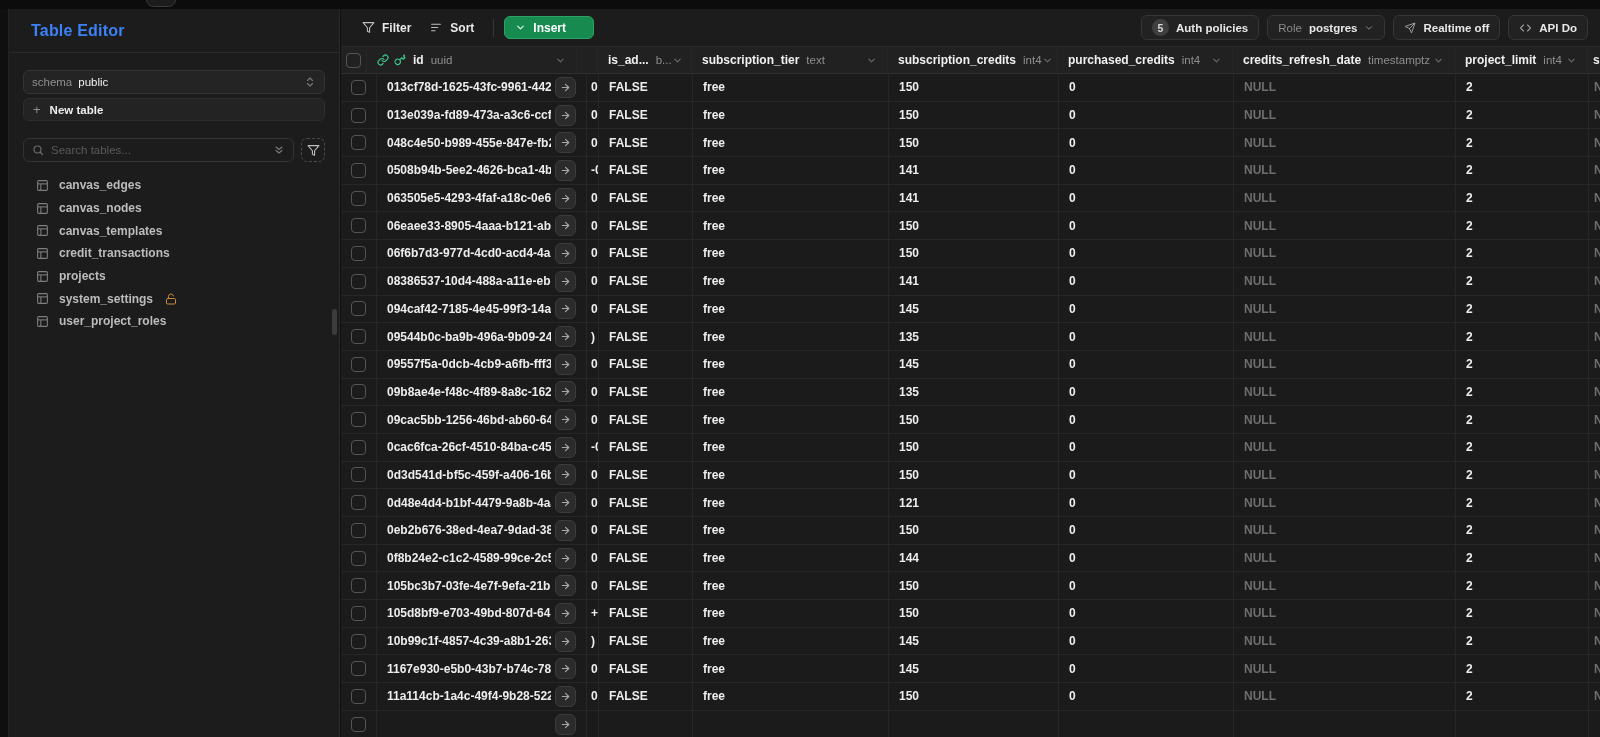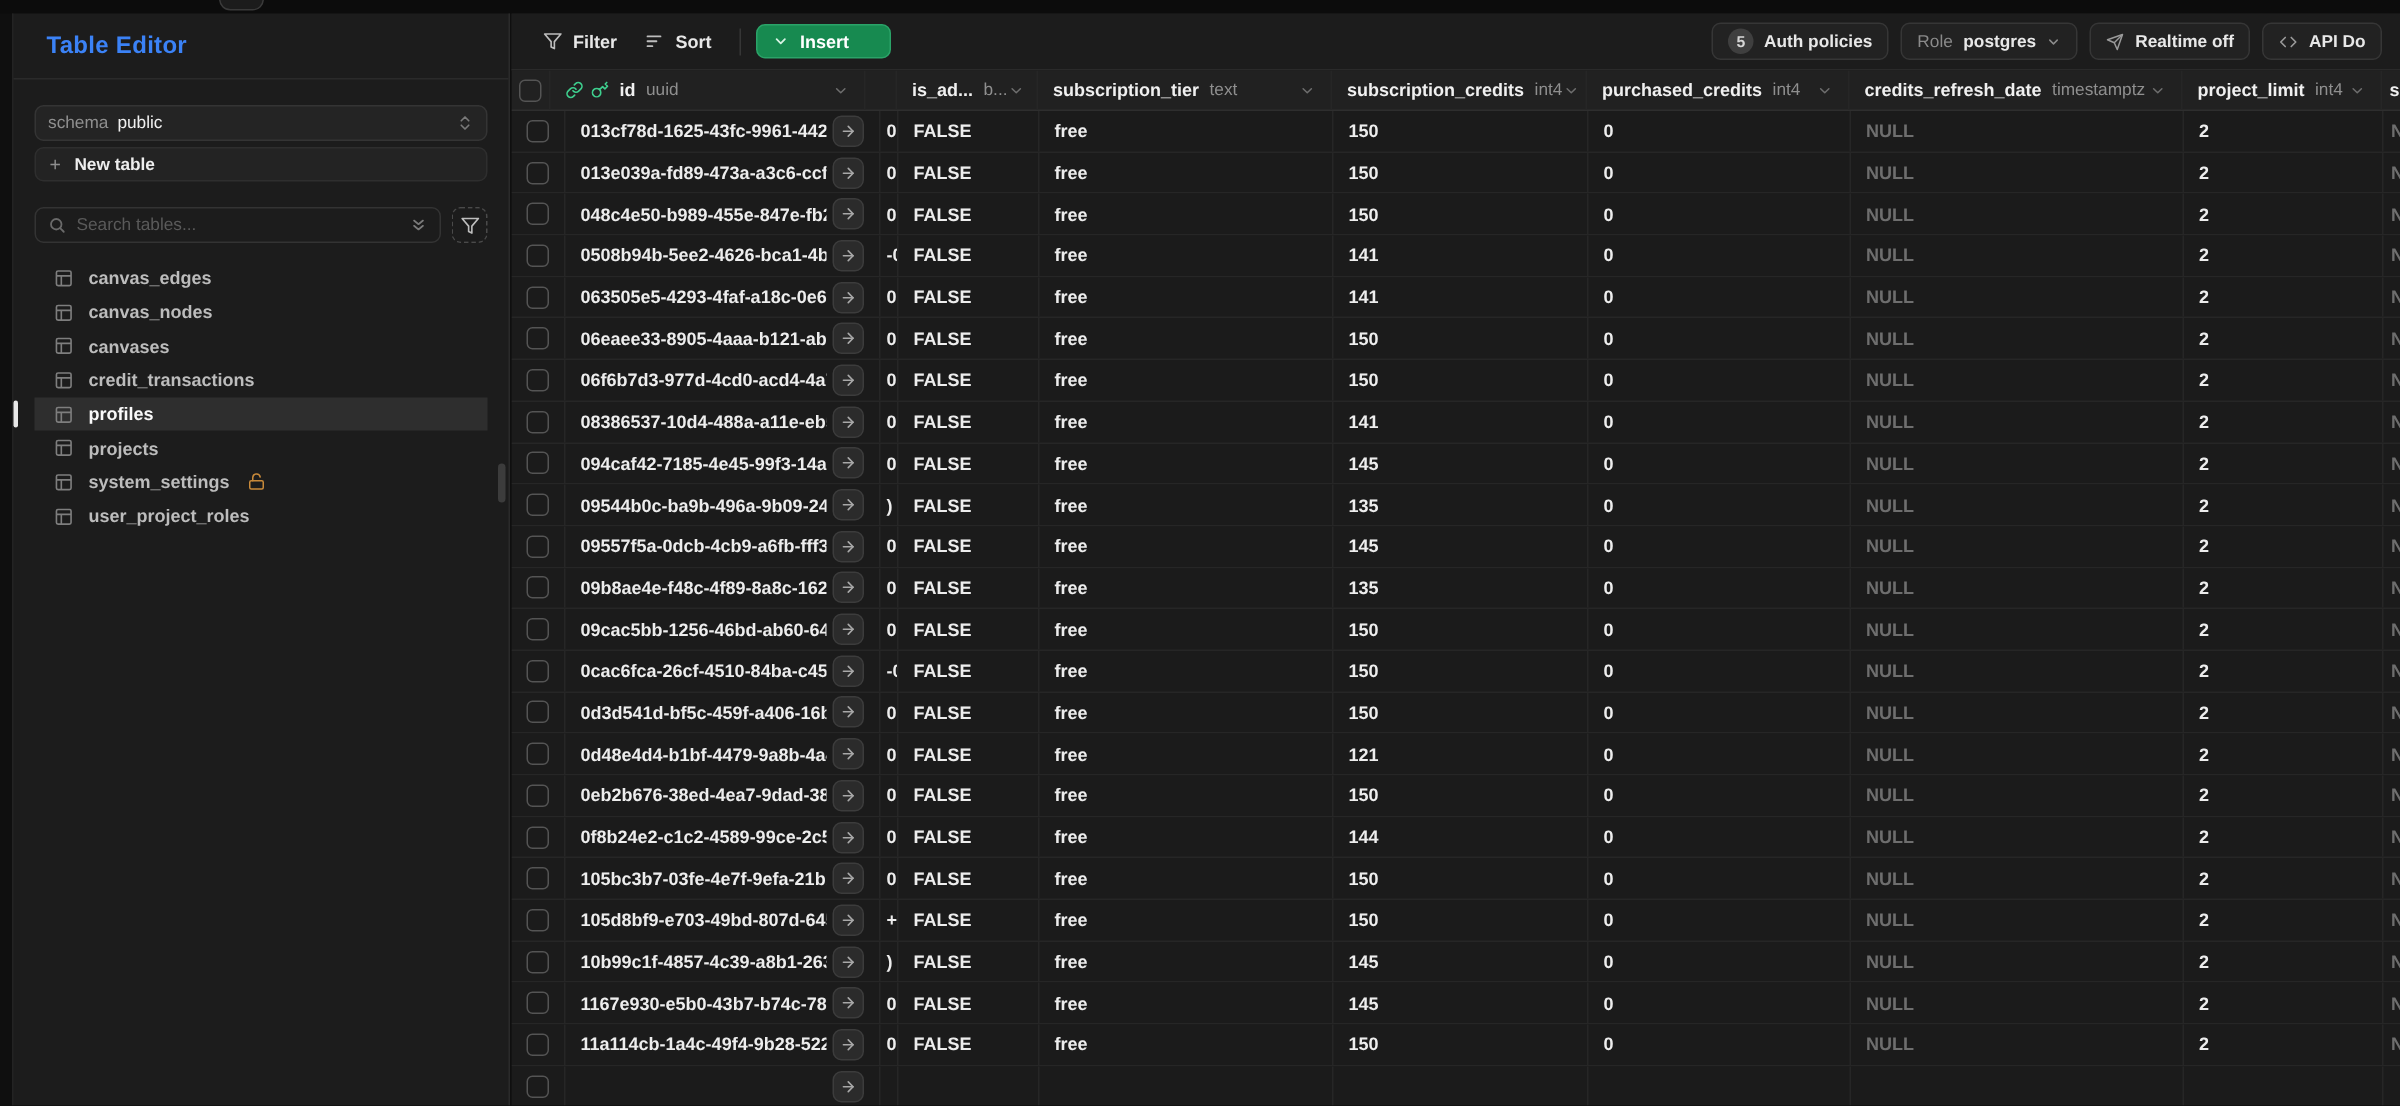--- a/index.html
+++ b/index.html
@@ -160,41 +160,31 @@
             <div>canvas_nodes</div>
           </div>
           <div class="table-item">
             <div class="tbl-ic">
               <svg width="13" height="13" viewBox="0 0 24 24" fill="none" stroke="currentColor" stroke-width="2">
                 <rect x="3" y="3" width="18" height="18" rx="2"></rect>
                 <line x1="3" y1="9" x2="21" y2="9"></line>
                 <line x1="9" y1="9" x2="9" y2="21"></line>
               </svg>
             </div>
-            <div>canvases</div>
+            <div>canvas_templates</div>
           </div>
           <div class="table-item">
             <div class="tbl-ic">
               <svg width="13" height="13" viewBox="0 0 24 24" fill="none" stroke="currentColor" stroke-width="2">
                 <rect x="3" y="3" width="18" height="18" rx="2"></rect>
                 <line x1="3" y1="9" x2="21" y2="9"></line>
                 <line x1="9" y1="9" x2="9" y2="21"></line>
               </svg>
             </div>
             <div>credit_transactions</div>
-          </div>
-          <div class="table-item selected">
-            <div class="tbl-ic">
-              <svg width="13" height="13" viewBox="0 0 24 24" fill="none" stroke="currentColor" stroke-width="2">
-                <rect x="3" y="3" width="18" height="18" rx="2"></rect>
-                <line x1="3" y1="9" x2="21" y2="9"></line>
-                <line x1="9" y1="9" x2="9" y2="21"></line>
-              </svg>
-            </div>
-            <div>profiles</div>
           </div>
           <div class="table-item">
             <div class="tbl-ic">
               <svg width="13" height="13" viewBox="0 0 24 24" fill="none" stroke="currentColor" stroke-width="2">
                 <rect x="3" y="3" width="18" height="18" rx="2"></rect>
                 <line x1="3" y1="9" x2="21" y2="9"></line>
                 <line x1="9" y1="9" x2="9" y2="21"></line>
               </svg>
             </div>
             <div>projects</div>

